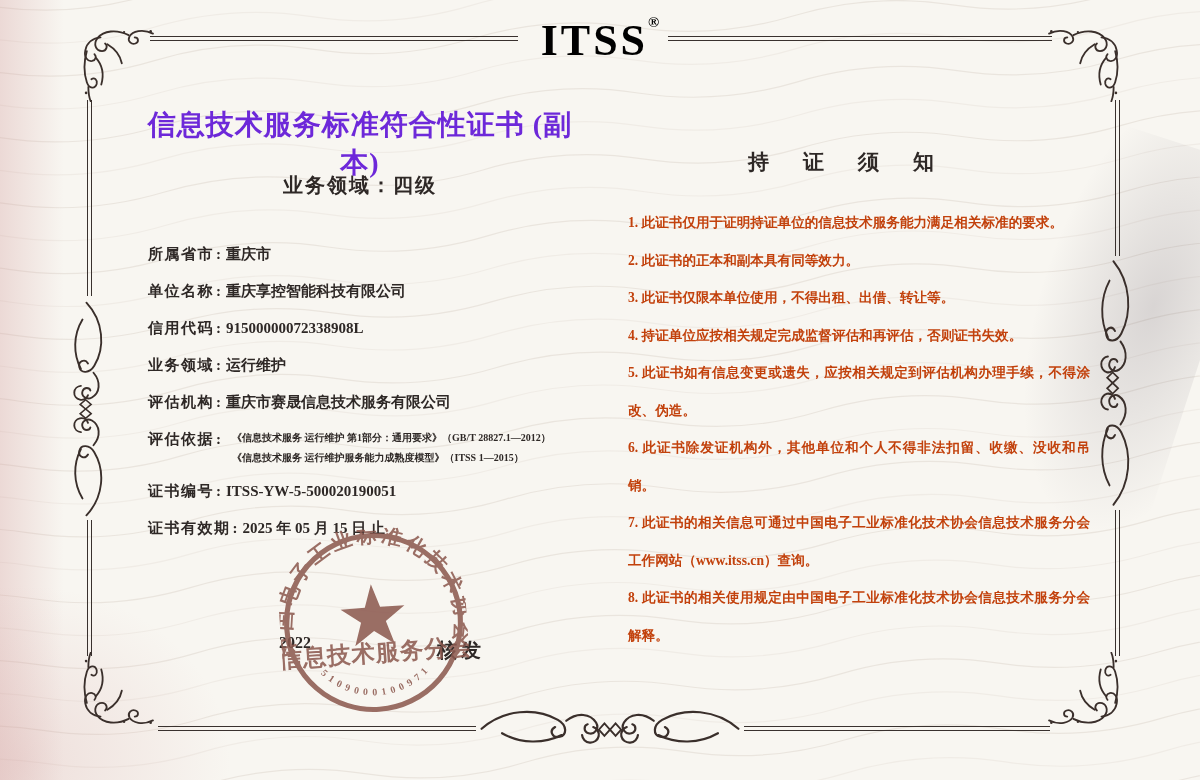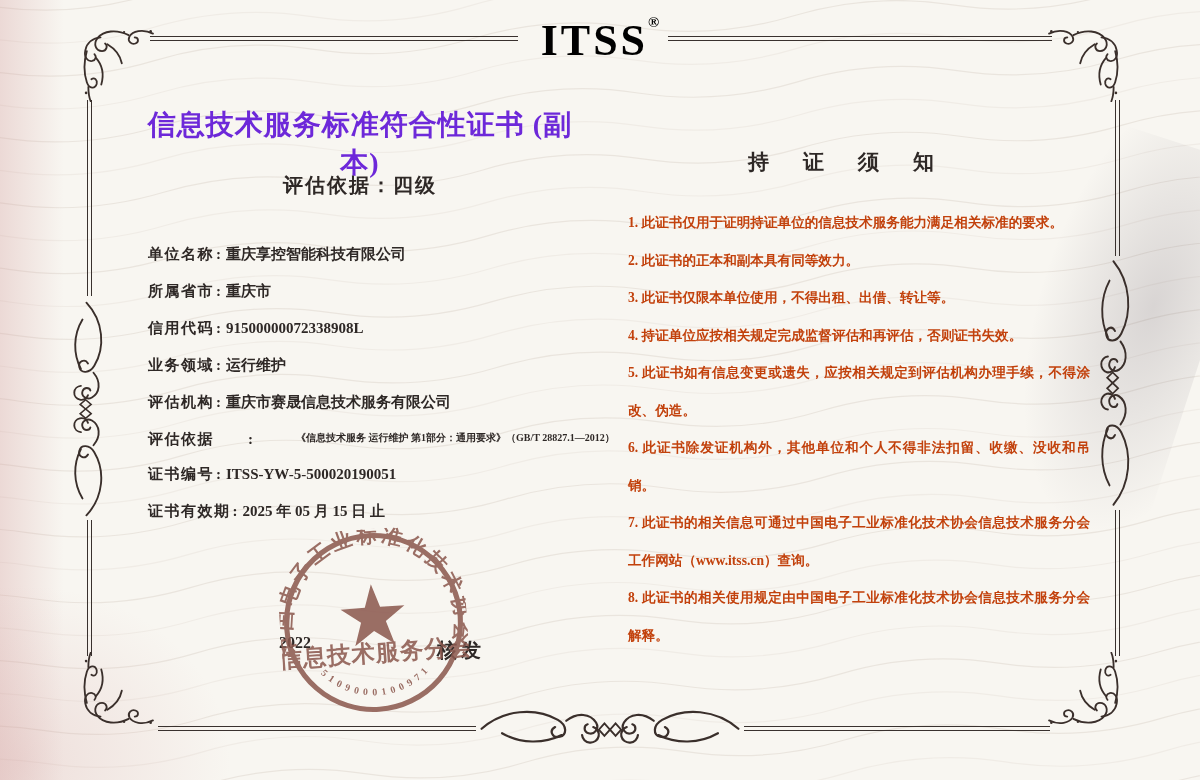--- a/index.html
+++ b/index.html
@@ -23,21 +23,21 @@
   
   .cert-title{position:absolute;left:130px;top:106px;width:460px;text-align:center;z-index:3;
               font-size:28px;font-weight:bold;letter-spacing:1px;color:#6d28d9;}
   .grade-line{position:absolute;left:130px;top:172px;width:460px;text-align:center;z-index:3;
               font-size:20px;font-weight:bold;letter-spacing:2px;}
   .fields{position:absolute;left:148px;top:243px;width:470px;z-index:3;}
   .row{margin-bottom:15px;font-size:15px;line-height:22px;white-space:nowrap;}
   .lbl{font-weight:bold;letter-spacing:1.5px;}
   .col{font-weight:bold;margin:0 5px 0 2px;}
   .val{font-weight:600;}
-  .row-basis{display:flex;white-space:normal;margin-bottom:13px;gap:32px;}
+  .row-basis{display:flex;white-space:normal;margin-bottom:13px;}
   .row-basis .vals{display:block;}
   .row-basis .val{display:block;font-size:10px;line-height:19.5px;font-weight:700;white-space:nowrap;margin-left:6px;}
   .issue-year{position:absolute;left:279px;top:634px;font-size:16px;font-weight:bold;z-index:3;}
   .issue-action{position:absolute;left:437px;top:637px;font-size:20px;font-weight:bold;z-index:3;letter-spacing:4px;}
   .seal{position:absolute;left:280px;top:529px;width:187px;height:187px;z-index:4;opacity:.87;transform:rotate(-4deg);}
   
   .notice-title{position:absolute;left:628px;top:100px;width:440px;text-align:center;z-index:3;
                 font-size:21px;font-weight:bold;letter-spacing:34px;text-indent:20px;margin-top:48px;}
   .notice-list{position:absolute;left:628px;top:204px;width:462px;z-index:3;
                font-size:13.6px;line-height:37.5px;text-align:justify;font-weight:600;color:#c2410c;}
@@ -143,44 +143,45 @@
       <use href="#divider-half" transform="translate(288,0) scale(-1,1)"></use>
   </svg>
 
   <div class="brand"><span>ITSS</span><sup>®</sup></div>
 
   <div class="cert-title">
     <span>信息技术服务标准符合性证书</span>
     <span>(副　本)</span>
   </div>
   <div class="grade-line">
-    <span>评估依据：</span><span>四级</span>
+    <span>业务领域：</span><span>四级</span>
   </div>
 
   <div class="fields">
     <div class="row">
+      <span class="lbl">所属省市</span><span class="col">:</span><span class="val">重庆市</span>
+    </div>
+    <div class="row">
       <span class="lbl">单位名称</span><span class="col">:</span><span class="val">重庆享控智能科技有限公司</span>
-    </div>
-    <div class="row">
-      <span class="lbl">所属省市</span><span class="col">:</span><span class="val">重庆市</span>
     </div>
     <div class="row">
       <span class="lbl">信用代码</span><span class="col">:</span><span class="val">91500000072338908L</span>
     </div>
     <div class="row">
       <span class="lbl">业务领域</span><span class="col">:</span><span class="val">运行维护</span>
     </div>
     <div class="row">
       <span class="lbl">评估机构</span><span class="col">:</span><span class="val">重庆市赛晟信息技术服务有限公司</span>
     </div>
     <div class="row row-basis">
       <span class="lbl">评估依据</span>
         <span class="col">:</span>
       <span class="vals">
         <span class="val">《信息技术服务 运行维护 第1部分：通用要求》（GB/T 28827.1—2012）</span>
+        <span class="val">《信息技术服务 运行维护服务能力成熟度模型》（ITSS 1—2015）</span>
       </span>
     </div>
     <div class="row">
       <span class="lbl">证书编号</span><span class="col">:</span><span class="val">ITSS-YW-5-500020190051</span>
     </div>
     <div class="row">
       <span class="lbl">证书有效期</span><span class="col">:</span><span class="val">2025 年 05 月 15 日 止</span>
     </div>
   </div>
 

